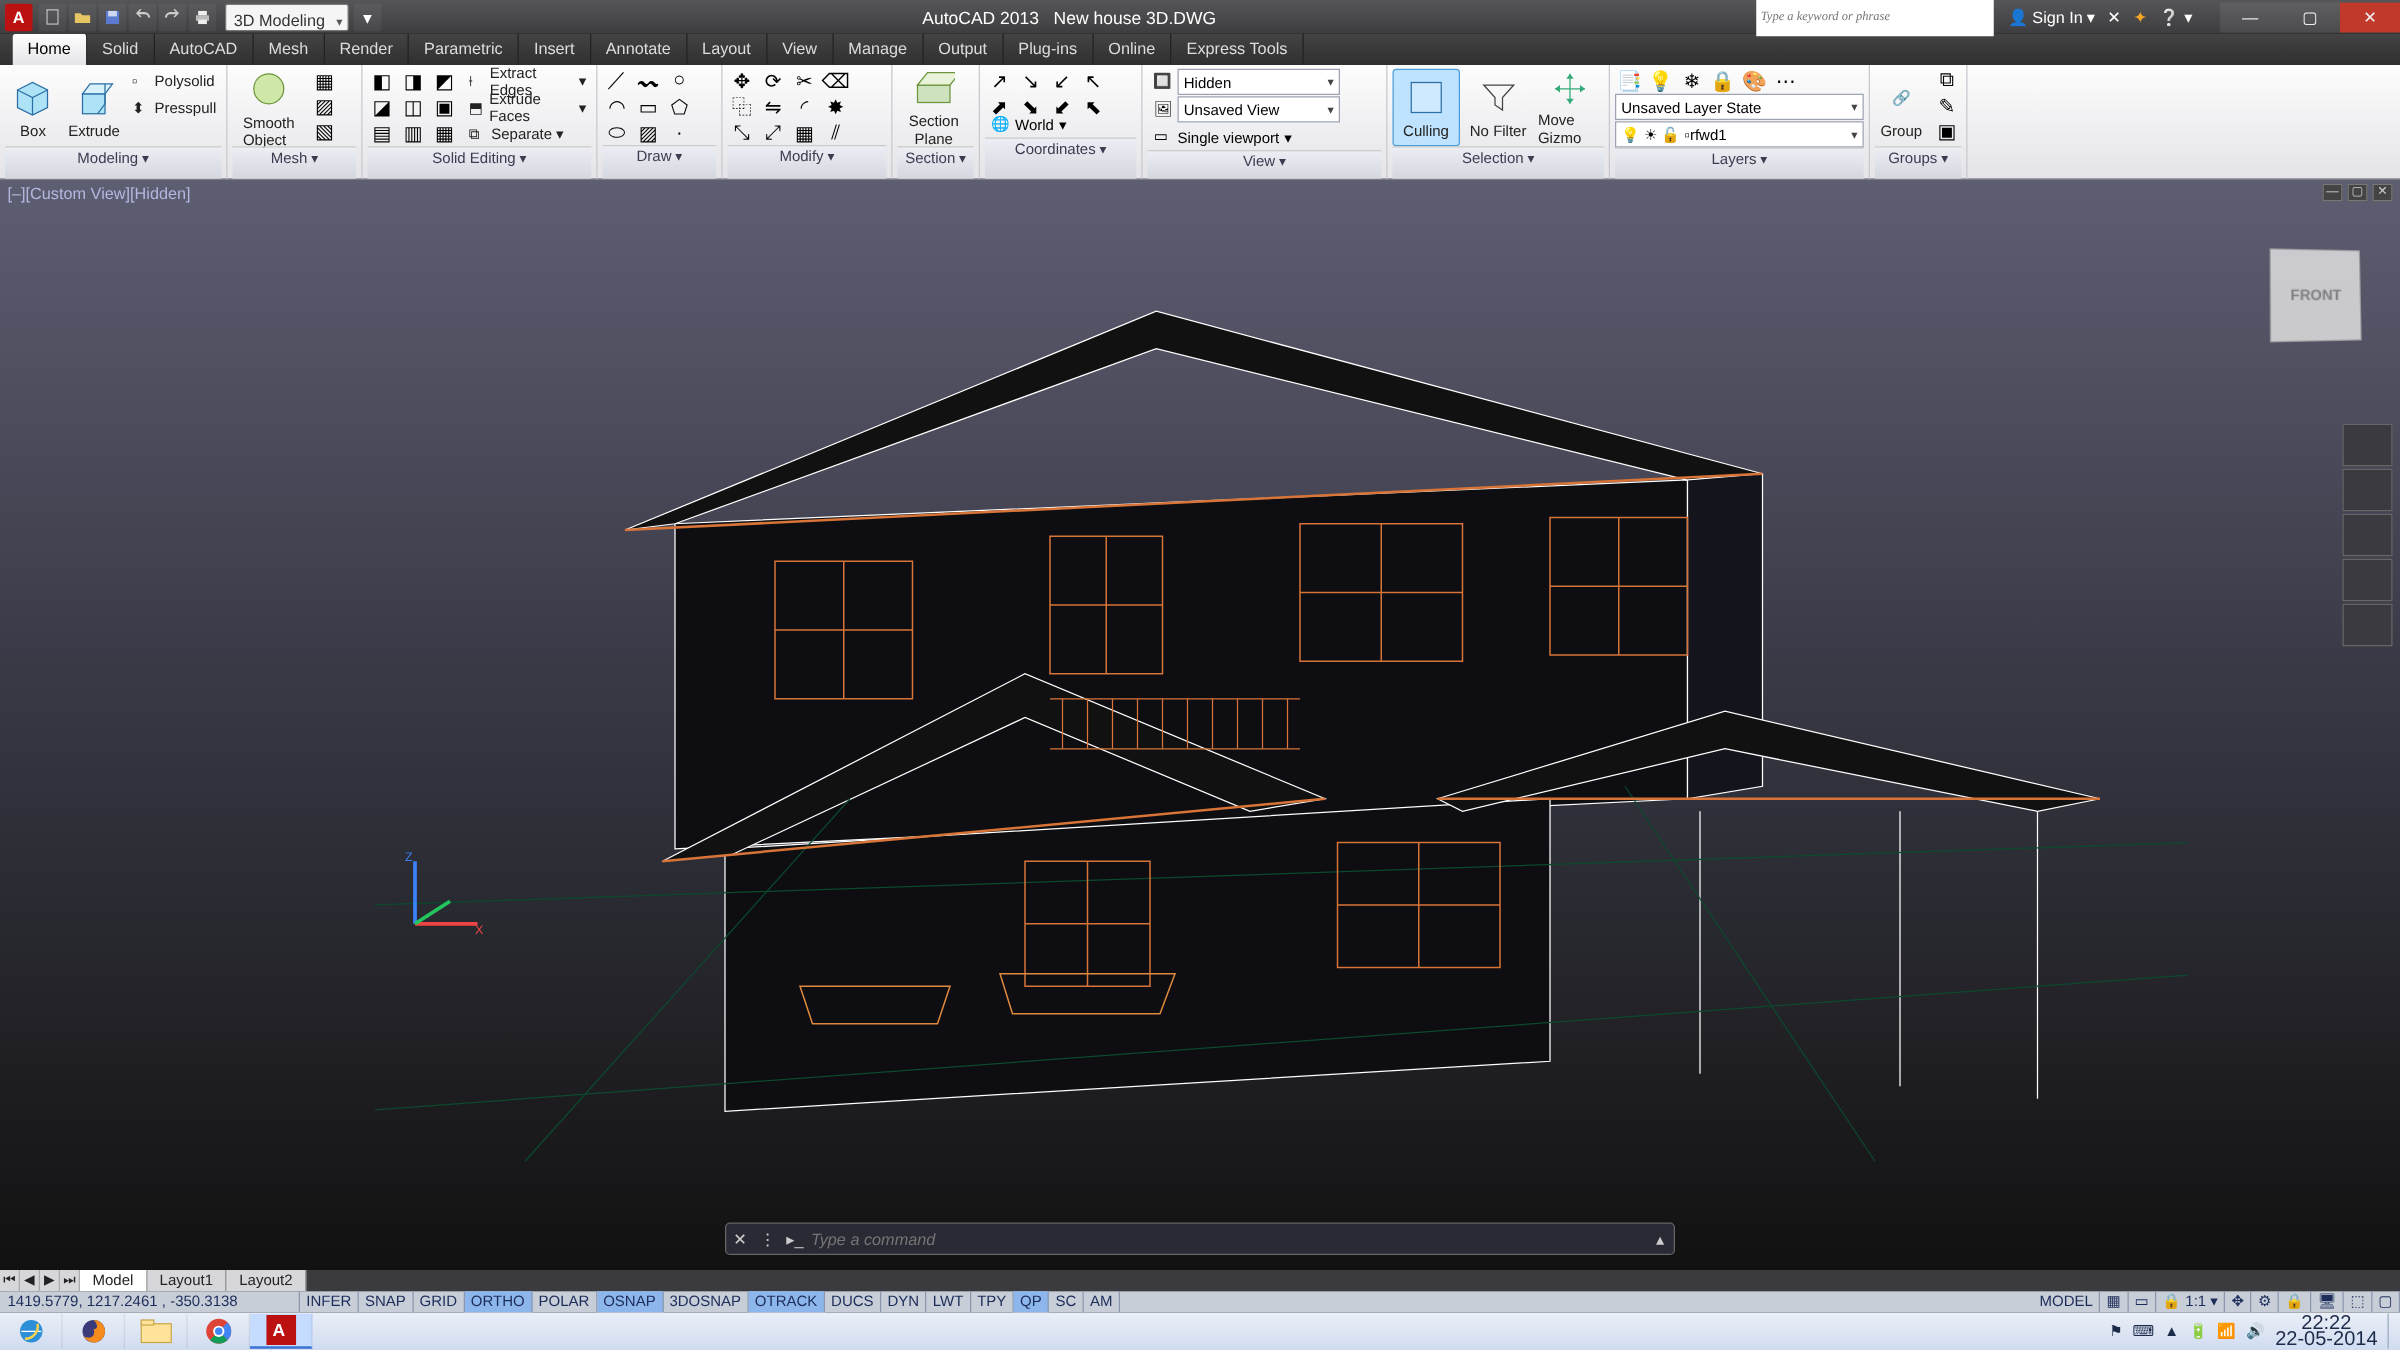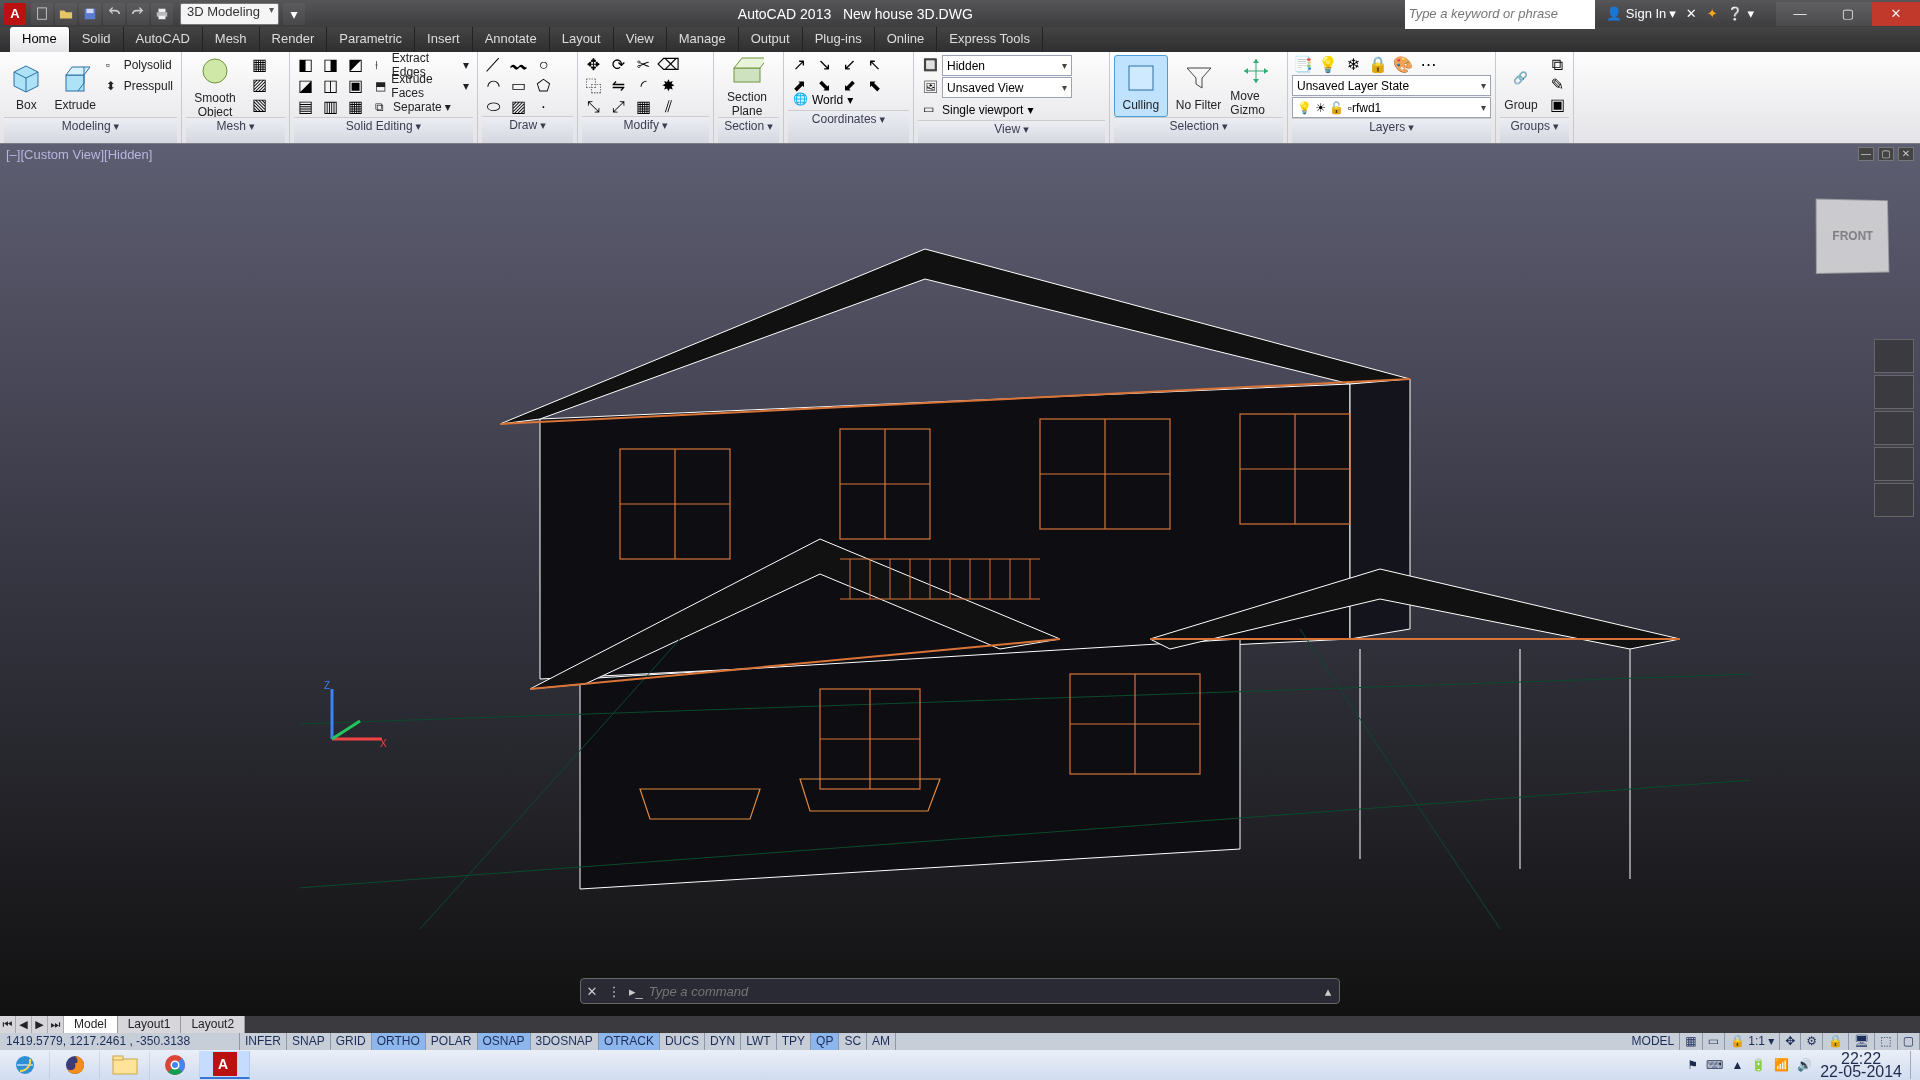--- a/index.html
+++ b/index.html
@@ -3,24 +3,24 @@
 <meta charset="utf-8">
 <style>
   * { box-sizing: border-box; font-family: "Segoe UI", Tahoma, sans-serif; }
   body { margin:0; width:1920px; height:1080px; overflow:hidden; background:#000; }
 
   
   .titlebar { height:27px; background:linear-gradient(#565659,#3d3d40); display:flex; align-items:center; color:#fff; font-size:14px; }
   .titlebar .logo { width:22px; height:22px; margin:0 4px; background:#b11; border-radius:2px; display:flex; align-items:center; justify-content:center; font-weight:bold; font-size:13px; }
   .qat-btn { width:22px; height:22px; margin:0 1px; background:rgba(255,255,255,.05); border-radius:2px; display:inline-flex; align-items:center; justify-content:center; cursor:pointer; }
   .qat-btn svg{width:14px;height:14px;fill:#ccc;}
-  .workspace-sel { height:22px; margin-left:6px; padding:0 18px 0 6px; background:#f5f5f5; color:#333; font-size:13px; border:1px solid #777; border-radius:2px; display:flex; align-items:flex-start; position:relative; cursor:pointer;}
+  .workspace-sel { height:22px; margin-left:6px; padding:0 18px 0 6px; background:#f5f5f5; color:#333; font-size:13px; border:1px solid #777; border-radius:2px; display:flex; align-items:flex-end; position:relative; cursor:pointer;}
   .workspace-sel::after{content:"▾"; position:absolute; right:4px; font-size:10px; color:#555;}
   .title-center { flex:1; text-align:center; font-weight:normal; user-select:none;}
-  .title-search { width:190px; height:20px; background:#fff; border:none; font-size:13px; font-style:italic; color:#777; padding:15px 4px; }
+  .title-search { width:190px; height:20px; background:#fff; border:none; font-size:10px; font-style:italic; color:#777; padding:15px 4px;font-family:Liberation Serif, serif; }
   .title-right { display:flex; align-items:center; gap:10px; margin:0 12px;}
   .title-right span{font-size:13px; display:flex; align-items:center; gap:3px; cursor:pointer;}
   .winbtn-group{display:flex; margin-left:10px;}
   .winbtn{width:48px;height:24px;display:flex;align-items:center;justify-content:center;background:rgba(255,255,255,.07);color:#eee;font-size:13px;cursor:pointer;}
   .winbtn.close{background:#c0392b;}
 
   
   .tabstrip { height:25px; background:linear-gradient(#444,#2f2f31); display:flex; padding-left:10px; }
   .tab { padding:4px 12px; font-size:13px; color:#ddd; border-right:1px solid #222; cursor:pointer; }
   .tab.active { background:linear-gradient(#fff,#e5e5e8); color:#000; border-radius:3px 3px 0 0; }
@@ -197,21 +197,21 @@
   </div>
 
   <div class="panel" style="width:108px">
     <div class="panel-body">
       <div class="bigbtn">
           <div class="ic">
             <svg width="36" height="36">
               <circle cx="18" cy="18" r="12" fill="#cfe7a7" stroke="#6c953c"></circle>
             </svg>
           </div>
-          <span style="white-space:pre-line;text-align:center">Smooth
+          <span style="white-space:pre-line;text-align:left">Smooth
 Object</span>
         </div>
       <div class="col">
           <span class="icnbtn">▦</span>
           <span class="icnbtn">▨</span>
           <span class="icnbtn">▧</span>
         </div>
     </div>
     <div class="panel-label">Mesh</div>
   </div>

